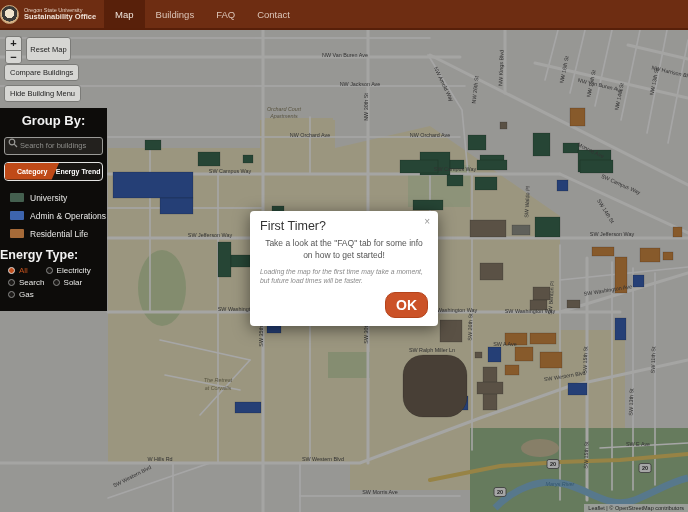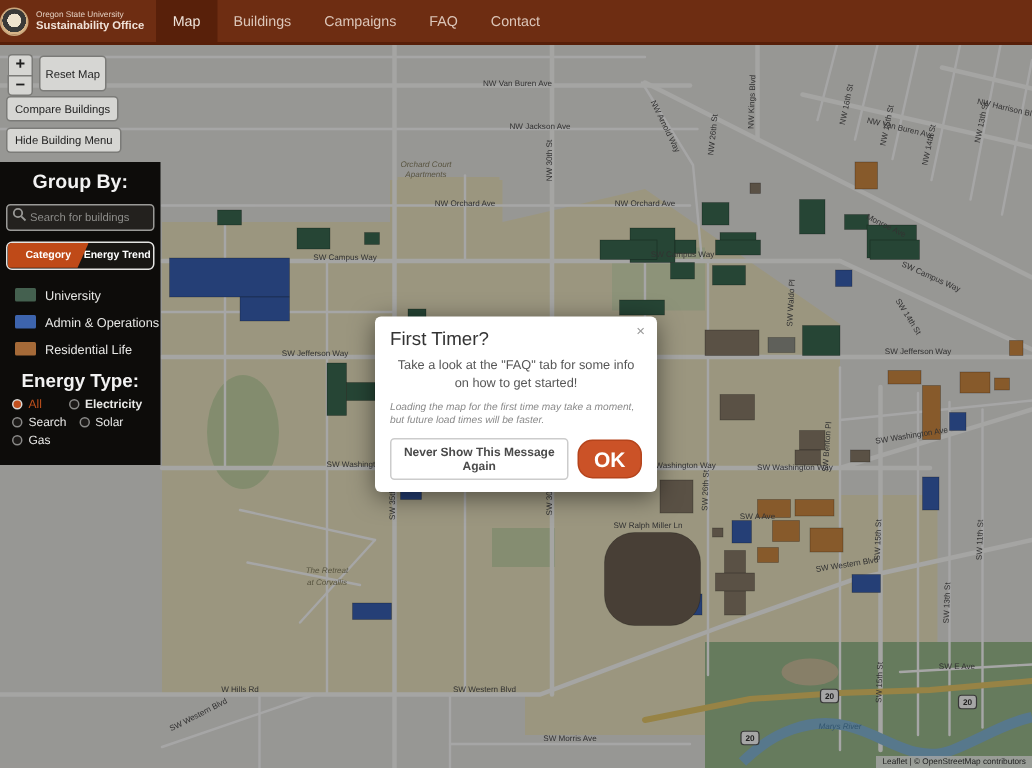--- a/index.html
+++ b/index.html
@@ -60,21 +60,21 @@
     border-radius:4px; overflow:hidden; background:#181613; }
   .tab { display:flex; align-items:center; justify-content:center;
     font-size:7px; font-weight:bold; color:#fff; cursor:pointer; }
   #tab-category { flex:0 0 56%; background:#bf4a18;
     clip-path:polygon(0 0,100% 0,86% 100%,0 100%); }
   #tab-energy { flex:1; margin-left:-5px; }
   #legend { margin-top:8px; }
   .legend-row { display:flex; align-items:center; padding:0 0 0 10px; height:18px; cursor:pointer; }
   .swatch { width:14px; height:9px; border-radius:1px; margin-right:6px; flex:0 0 auto; }
   .legend-label { font-size:8.5px; color:#e8e8e6; }
-  #energy-title { margin-top:5px; text-align:center; color:#f2f2f2;
+  #energy-title { margin-top:5px; text-align:left; color:#f2f2f2;
     font-size:12.5px; font-weight:bold; }
   #energy-opts { display:flex; flex-wrap:wrap; padding:4px 0 0 8px; }
   .radio-row { display:flex; align-items:center; margin-bottom:3px; cursor:pointer; }
   .radio { width:7px; height:7px; border-radius:50%; border:1px solid #8a8a88;
     background:#1c1a18; margin-right:4px; flex:0 0 auto; }
   .radio.sel { background:#c14f1e; border-color:#d9d9d7; }
   .radio-label { font-size:8px; color:#e8e8e6; }
   .radio-label.sel { color:#c0511d; }
 
   
@@ -102,21 +102,20 @@
     <div class="brand">
       <div class="seal"></div>
       <div class="brand-text">
         <span class="brand-l1">Oregon State University</span>
         <span class="brand-l2">Sustainability Office</span>
       </div>
     </div>
     <div id="nav-items">
         <div class="nav-item active">Map</div>
         <div class="nav-item">Buildings</div>
-        <div class="nav-item">Campaigns</div>
         <div class="nav-item">FAQ</div>
         <div class="nav-item">Contact</div>
       </div>
   </div>
 
   <div id="map-area">
     <svg id="map-svg" width="688" height="482">
         <rect x="0" y="0" width="688" height="482" fill="#e9e8e4"></rect>
         <polygon points="108,118 260,118 260,90 335,90 335,118 430,96 560,186 560,300 625,300 625,430 480,430 480,460 350,460 350,433 108,433" fill="#eee7c4"></polygon>
         <rect x="265" y="88" width="68" height="52" fill="#eee7c4"></rect>
@@ -315,21 +314,21 @@
             <span class="swatch" style="background: rgb(165, 106, 56);"></span>
             <span class="legend-label">Residential Life</span>
           </div>
         </div>
       <div id="energy-title">Energy Type:</div>
       <div id="energy-opts">
           <div class="radio-row" style="width: 38%;">
             <span class="radio sel"></span>
             <span class="radio-label sel">All</span>
           </div>
-          <div class="radio-row" style="width: 60%; font-weight: bold;">
+          <div class="radio-row" style="width: 60%;">
             <span class="radio"></span>
             <span class="radio-label">Electricity</span>
           </div>
           <div class="radio-row" style="width: 45%;">
             <span class="radio"></span>
             <span class="radio-label">Search</span>
           </div>
           <div class="radio-row" style="width: 53%;">
             <span class="radio"></span>
             <span class="radio-label">Solar</span>
@@ -341,18 +340,17 @@
         </div>
     </div>
   </div>
 
   <div id="modal">
     <div id="modal-title">First Timer?</div>
     <div id="modal-close">×</div>
     <div id="modal-body">Take a look at the "FAQ" tab for some info on how to get started!</div>
     <div id="modal-note">Loading the map for the first time may take a moment, but future load times will be faster.</div>
     <div id="modal-footer">
-      <button id="dismiss-btn">Never Show This Message Again</button>
       <button id="ok-btn">OK</button>
     </div>
   </div>
 
 </div>
 
 </body></html>

